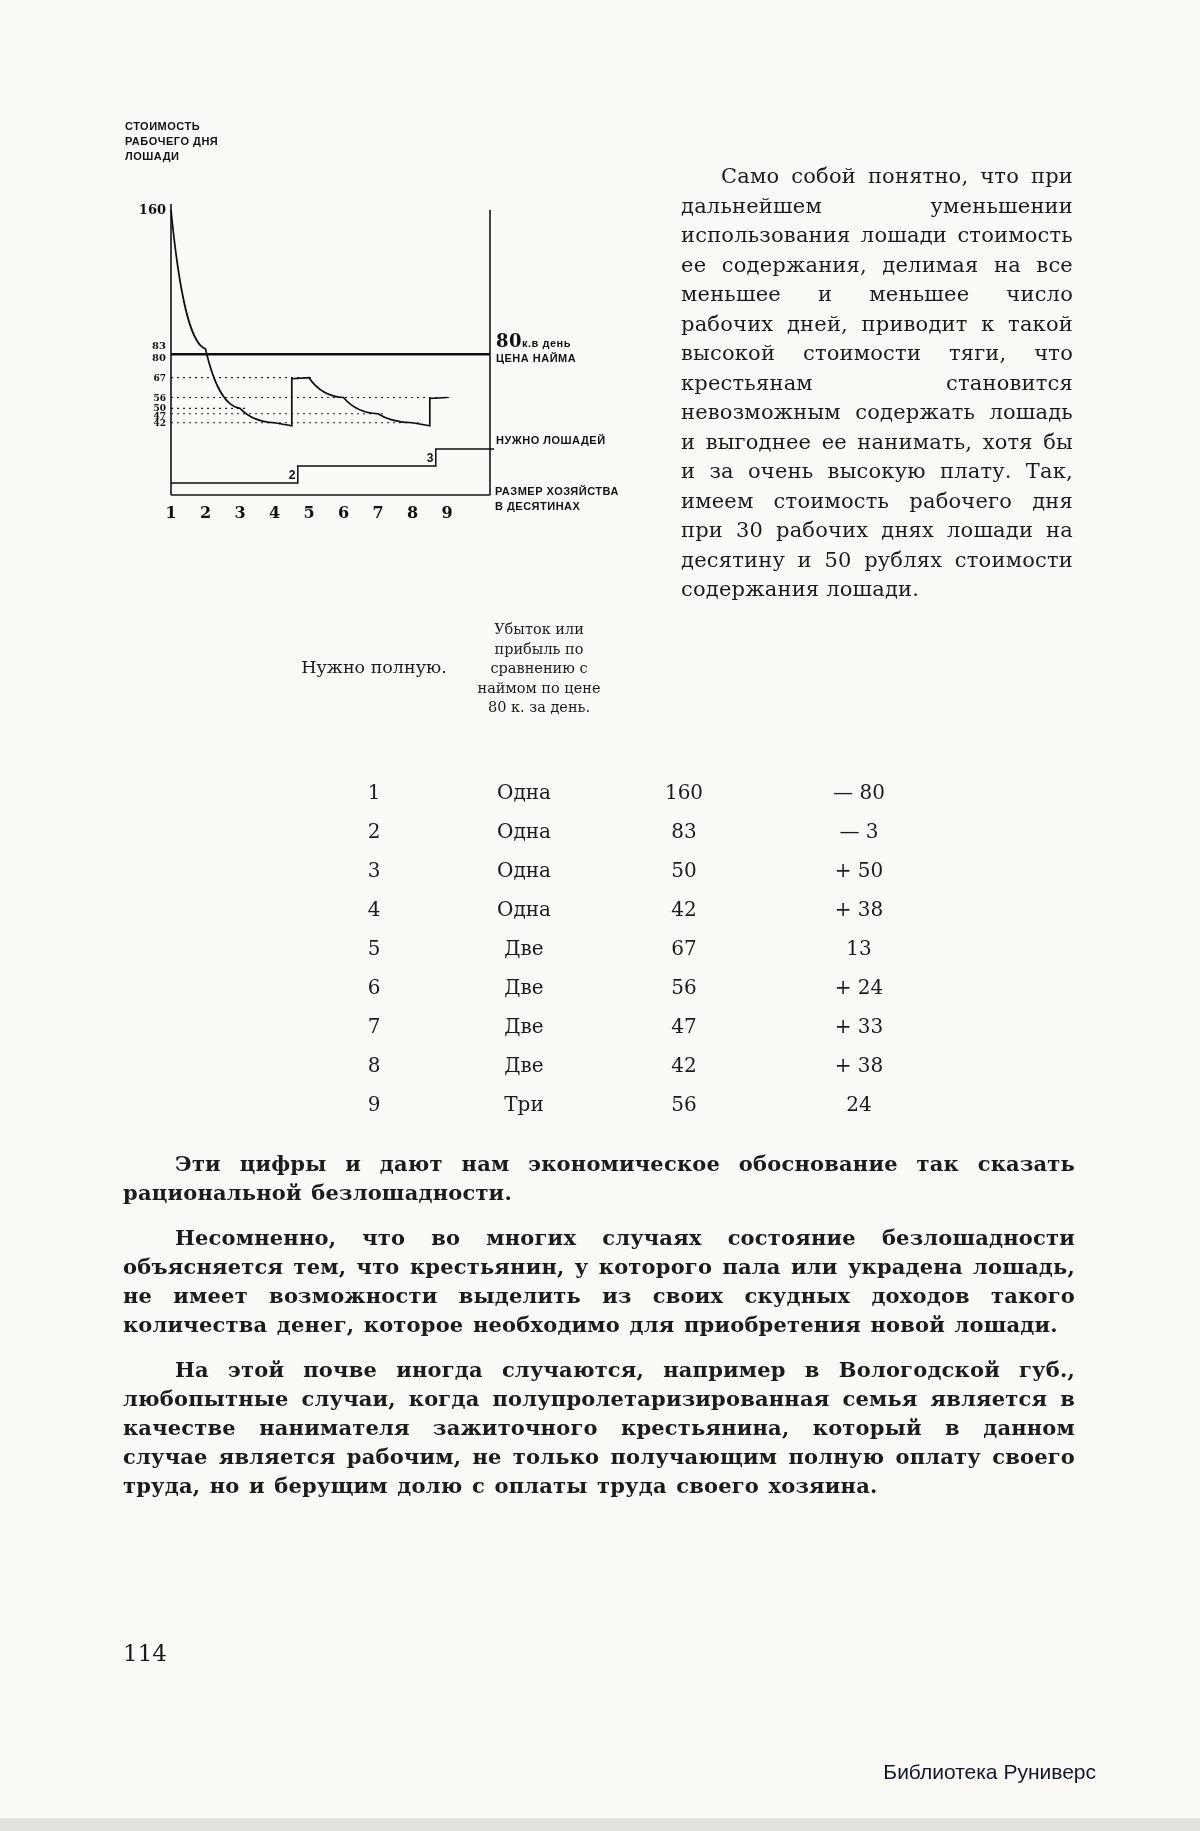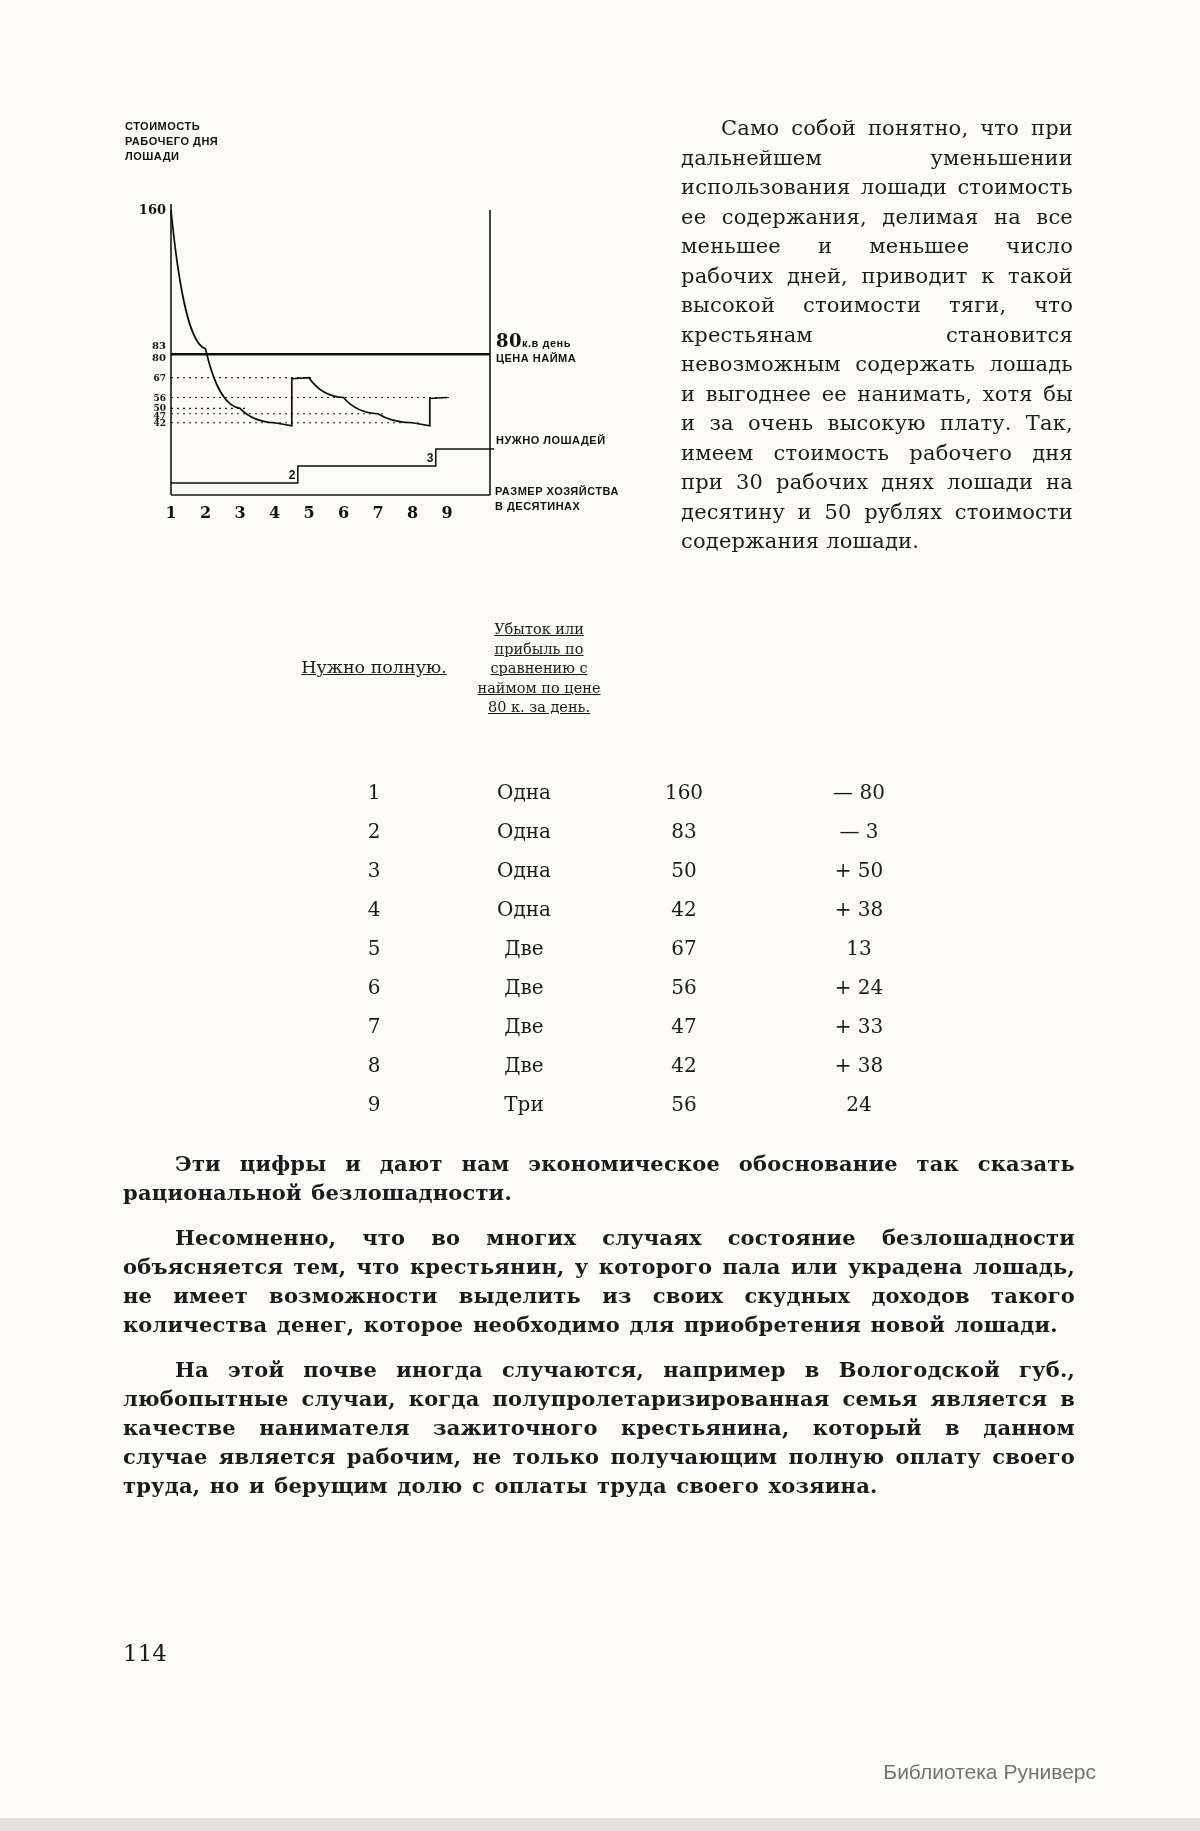--- a/index.html
+++ b/index.html
@@ -7,40 +7,40 @@
   body { width:1200px; height:1831px; }
   .page { position:relative; width:1200px; height:1831px; background:#fbfaf7; overflow:hidden;
           font-family:"DejaVu Serif", serif; color:#1b1b1b; }
   .content { position:absolute; left:123px; top:100px; width:952px; }
 
   .intro { font-size:21px; line-height:30px; text-indent:62px; word-spacing:4px; letter-spacing:0.3px; }
 
   .figure-row { display:flex; align-items:flex-start; margin-top:14px; height:462px; }
   .chart-wrap { flex:0 0 560px; width:560px; margin-left:-8px; }
   .side-para { font-size:21px; line-height:29.5px; text-align:justify; text-indent:40px;
-               letter-spacing:0.2px; width:392px; margin-left:6px; }
+               letter-spacing:0.2px; width:392px; margin-left:6px;margin-top:48px; }
 
   .table-section { margin-top:44px; margin-left:176px; width:650px; }
   .thead { display:flex; align-items:flex-start; min-height:152px; }
-  .hcell { text-align:center; font-size:17.5px; line-height:24px;text-decoration:underline; }
+  .hcell { text-align:center; font-size:17.5px; line-height:24px; }
   .h0 { width:150px; padding-top:28px; }
   .h1 { width:150px; padding-top:26px; line-height:42px; }
   .h2 { width:170px; padding-top:28px; }
   .h3 { width:180px; font-size:14.5px; line-height:19.5px; padding:0 20px; }
   .trow { display:flex; height:39px; align-items:center; }
   .tcell { text-align:center; font-size:20px; }
   .c0 { width:150px; } .c1 { width:150px; } .c2 { width:170px; } .c3 { width:180px; }
 
   .paras { margin-top:26px; }
   .para { font-size:21px; line-height:29px; text-align:justify; text-indent:52px;
           letter-spacing:0.2px; word-spacing:2px; margin-bottom:16px;font-weight:bold; }
 
   .page-number { position:absolute; left:123px; top:1640px; font-size:23px; }
   .watermark { position:absolute; right:104px; top:1760px; font-family:"Liberation Sans", sans-serif;
-               font-size:21px; color:#737373; }
+               font-size:21px; color:#0f172a; }
   .scan-edge { position:absolute; left:0; bottom:0; width:100%; height:13px; background:#e2e1de; }
 
   
   .ax    { stroke:#151515; stroke-width:1.6; }
   .ref   { stroke:#0e0e0e; stroke-width:2.6; }
   .dot   { stroke:#222222; stroke-width:1.2; stroke-dasharray:2 4; }
   .curve { stroke:#0e0e0e; stroke-width:1.7; fill:none; }
   .steps { stroke:#0e0e0e; stroke-width:1.5; fill:none; }
   svg text { font-family:"DejaVu Serif", serif; fill:#111; }
   .figlab  { font-family:"Liberation Sans", sans-serif; font-weight:700; font-size:11px; fill:#111; letter-spacing:0.5px; }

